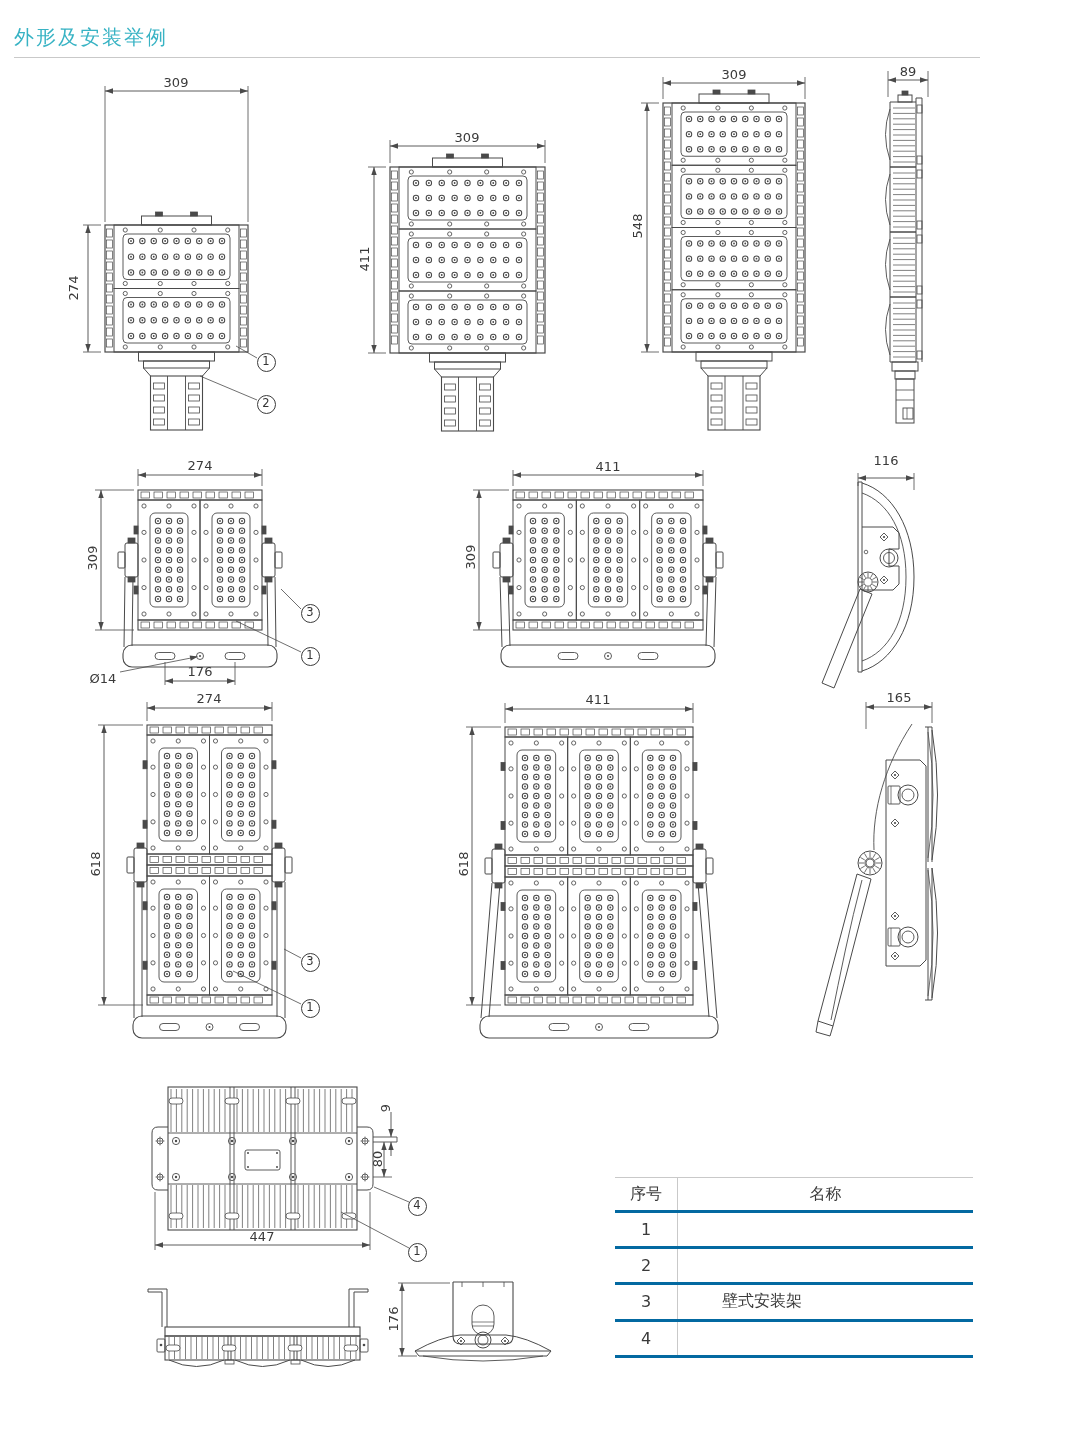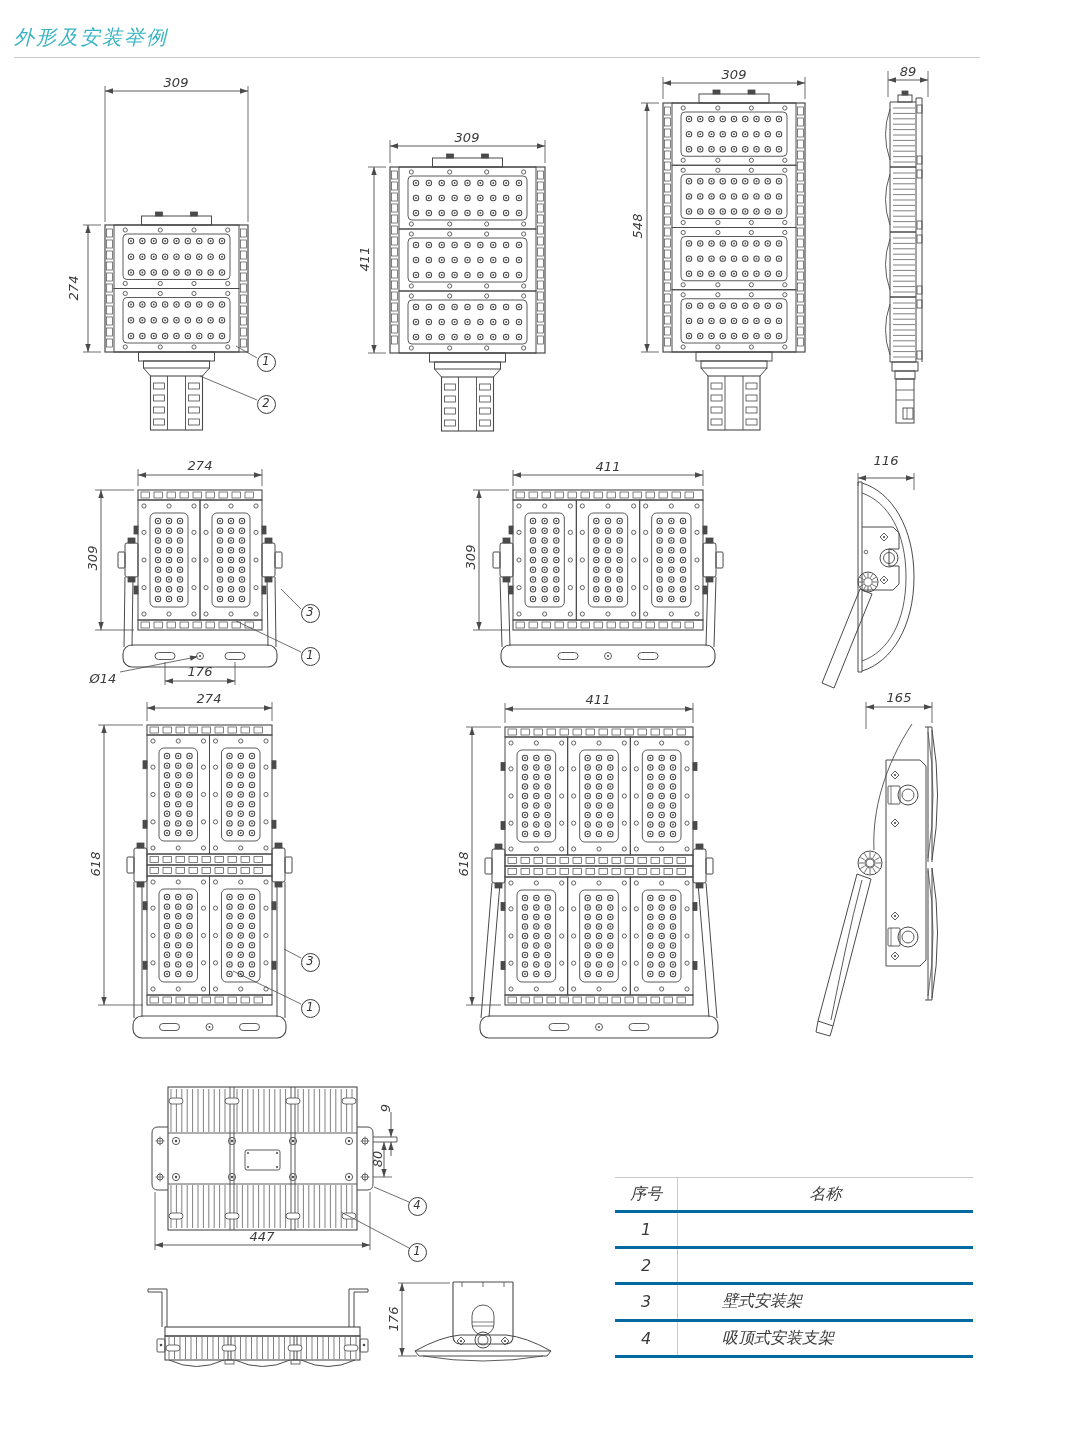--- a/index.html
+++ b/index.html
@@ -1,18 +1,18 @@
 <!DOCTYPE html>
 <html><head>
 <meta charset="utf-8">
 <style>
 *{margin:0;padding:0;box-sizing:border-box}
 html,body{background:#fff}
 #page{position:relative;width:980px;height:1431px;background:#fff;overflow:hidden;
-  font-family:"DejaVu Sans","Liberation Sans",sans-serif;font-style:italic;}
+  font-family:"DejaVu Sans","Liberation Sans",sans-serif;}
 .page-title{position:absolute;left:14px;top:24px;font-size:20px;color:#38b3c4;letter-spacing:2px;white-space:nowrap}
 .title-rule{position:absolute;left:14px;top:57px;width:994px;height:1px;background:#c9c9c9}
 .page-edge{position:absolute;left:1078px;top:0;width:3px;height:1431px;background:#6e6e6e}
 #art{position:absolute;left:0;top:0}
 .dim{position:absolute;transform:translate(-50%,-50%);font-size:13px;color:#3a3a3a;white-space:nowrap;line-height:1}
 .dimv{transform:translate(-50%,-50%) rotate(-90deg)}
 .co{position:absolute;width:19px;height:19px;margin-left:-9.5px;margin-top:-9.5px;border:1.2px solid #3c3c3c;
   border-radius:50%;background:#fff;display:flex;align-items:center;justify-content:center;
   font-size:11.5px;color:#333;line-height:1}
 .spec-table{position:absolute;left:615px;top:1177px;width:358px;border-top:1px solid #c9c9c9;
@@ -2548,16 +2548,15 @@
     </div>
     <div class="tr">
       <div class="c1">2</div>
     </div>
     <div class="tr">
       <div class="c1">3</div>
       <div class="c2">壁式安装架</div>
     </div>
     <div class="tr">
       <div class="c1">4</div>
-      <div class="c2">吸顶式安装支架</div>
     </div>
   </div>
 </div>
 
 </body></html>

